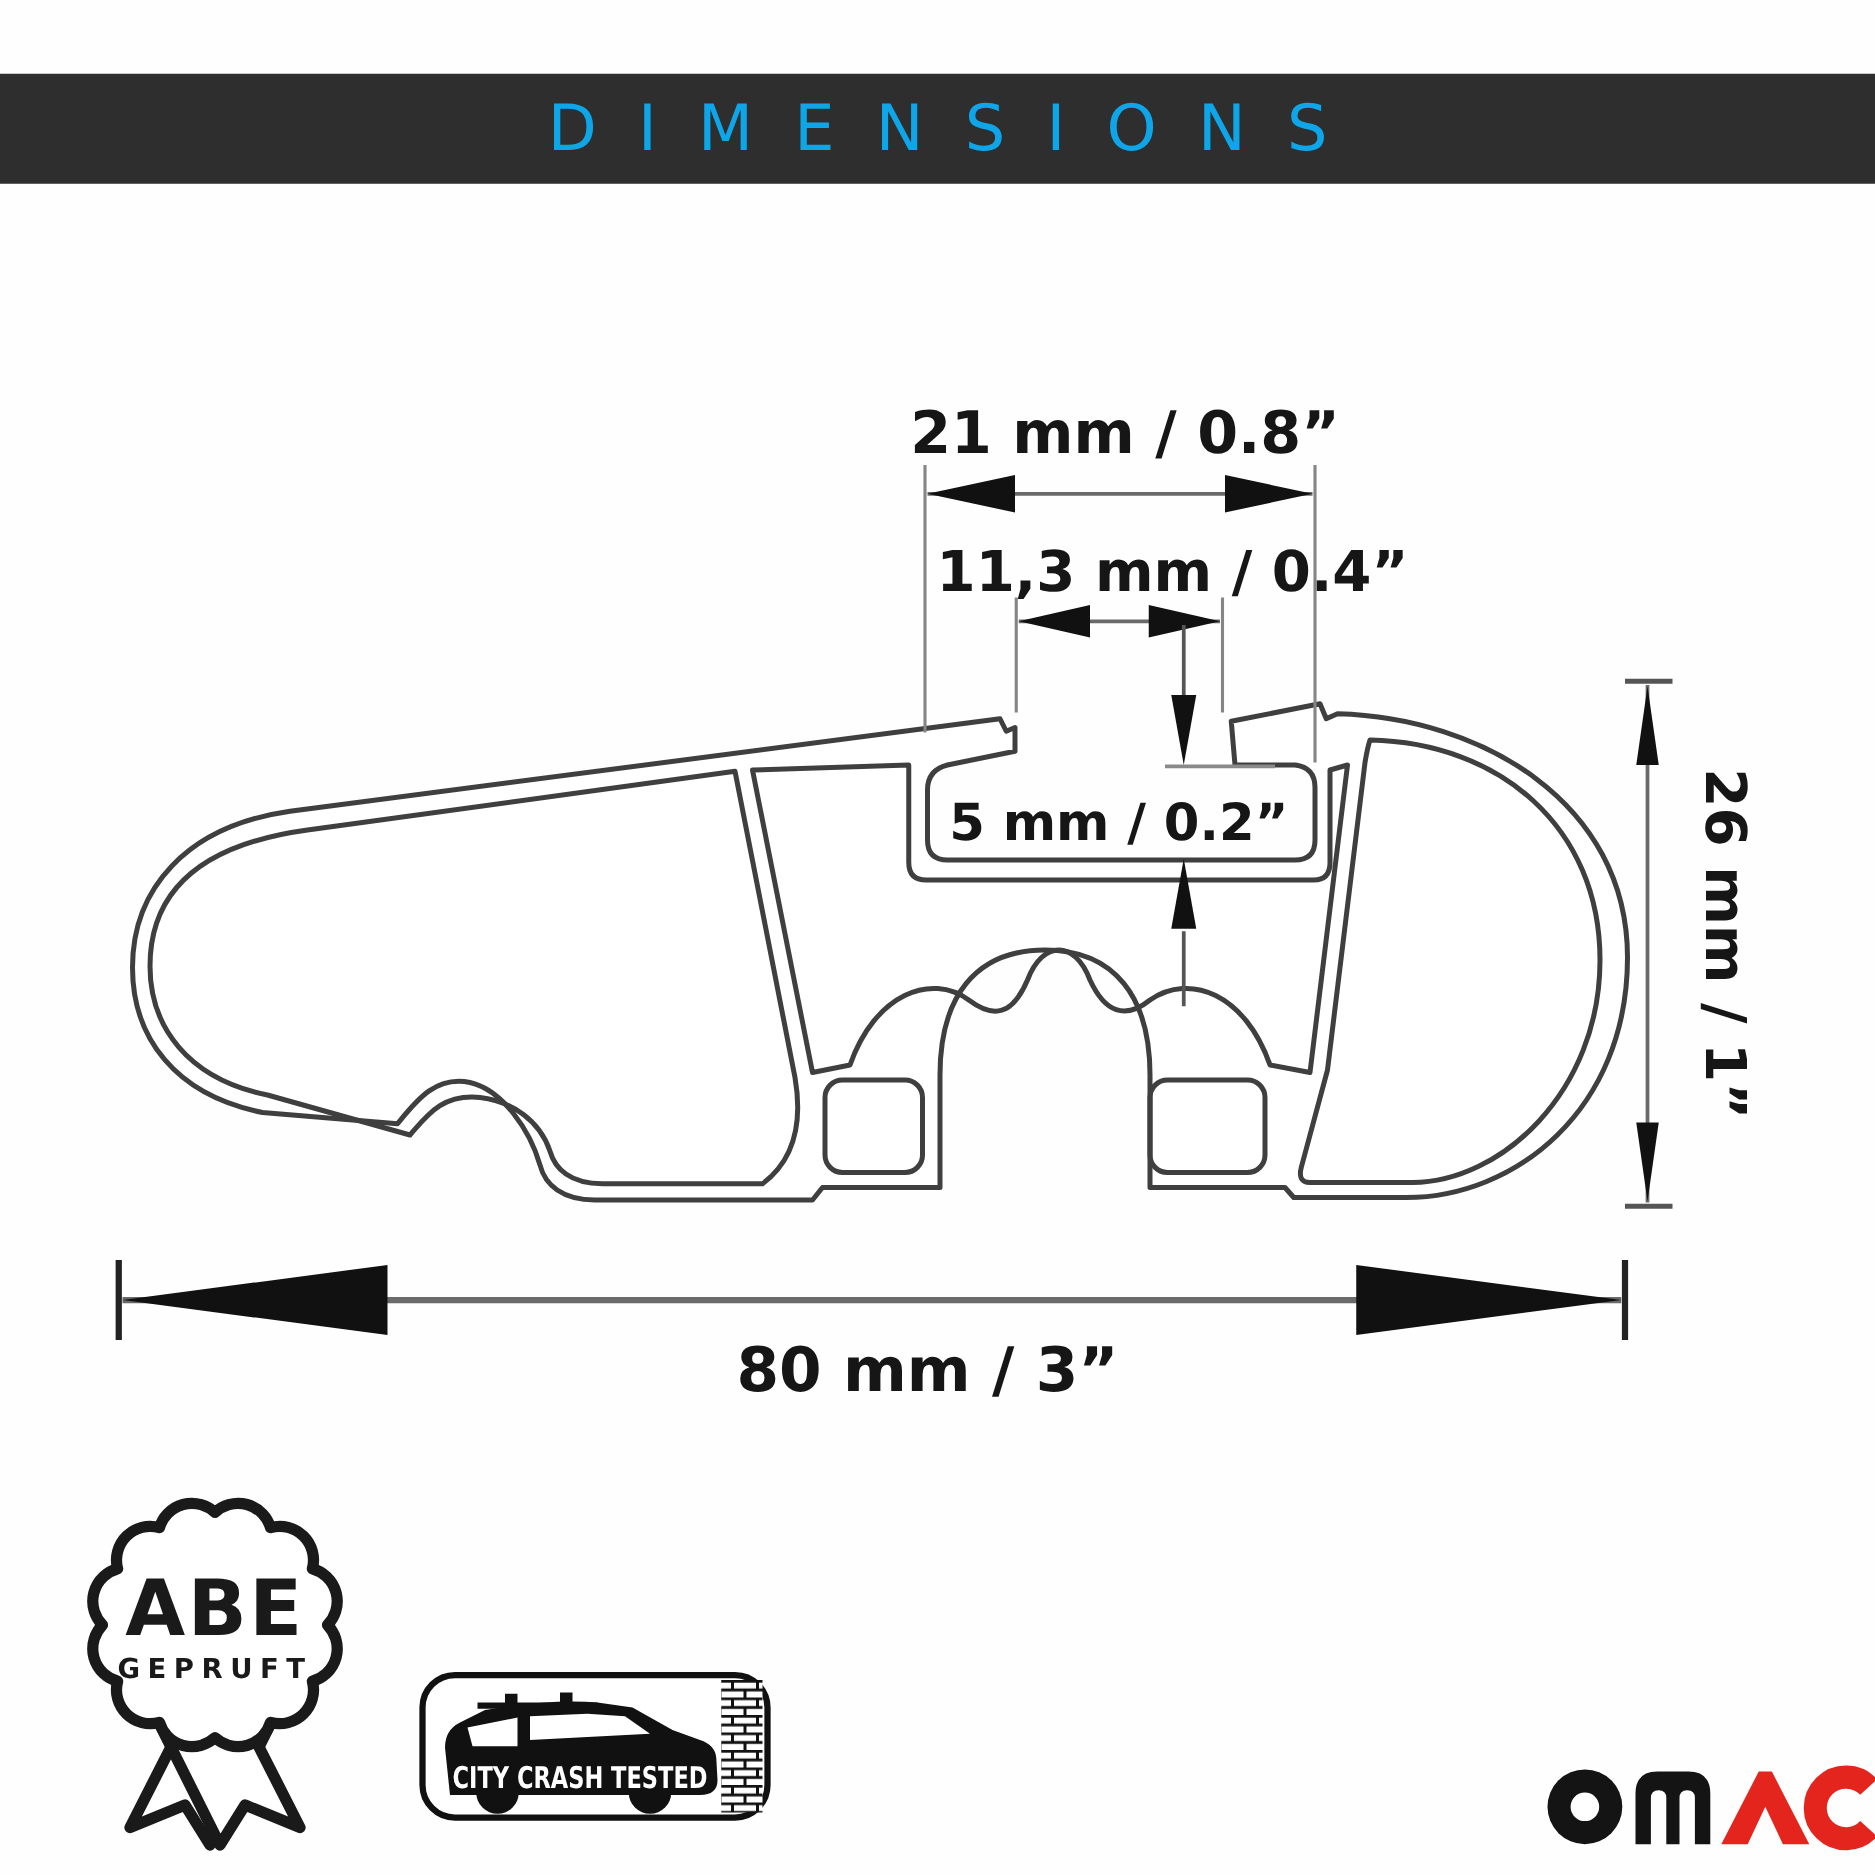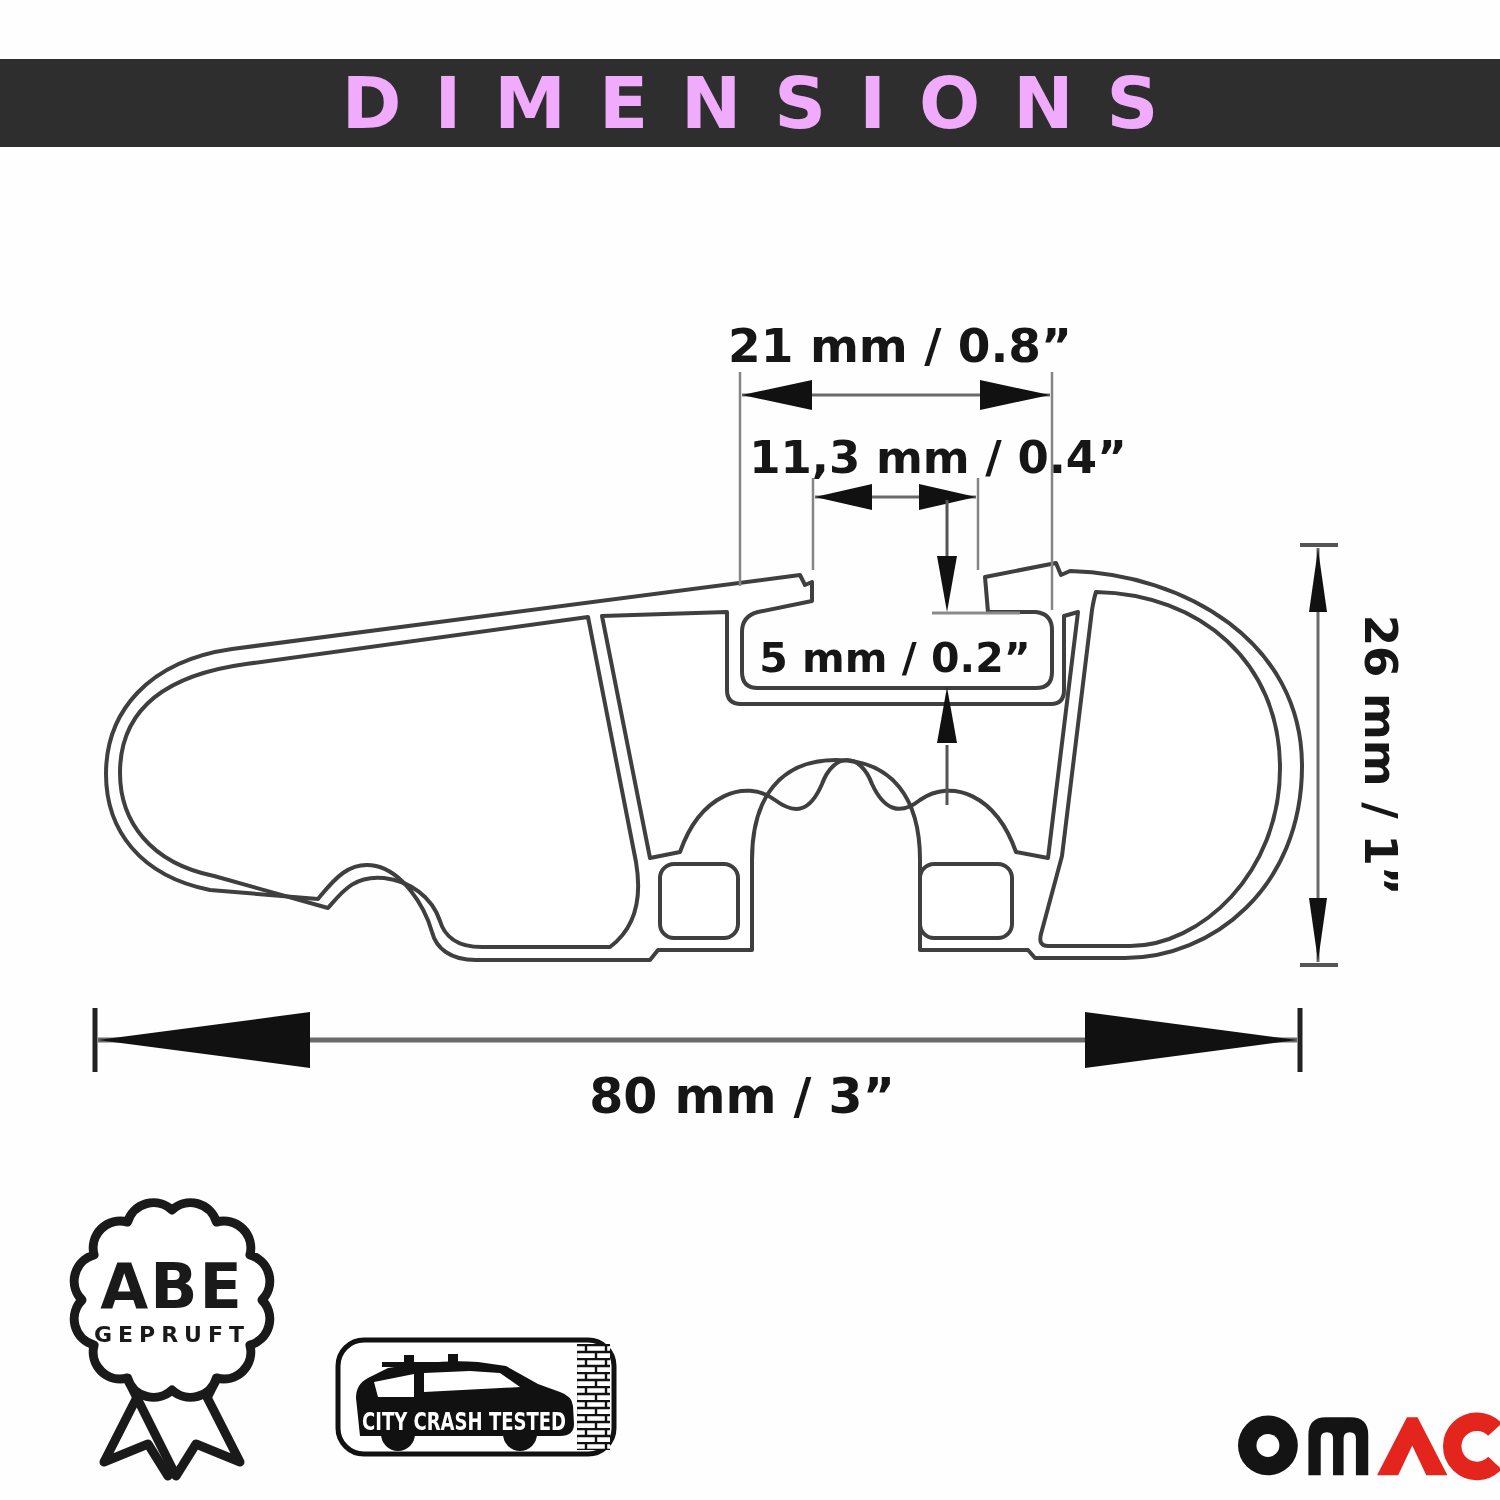--- a/index.html
+++ b/index.html
@@ -9,23 +9,23 @@
     background:#fefefe;
     font-family:"DejaVu Sans","Liberation Sans",sans-serif;
     overflow:hidden;
   }
   .header-bar{
     position:absolute;left:0;top:59px;width:1500px;height:88px;
     background:#2e2e2e;
     display:flex;align-items:center;justify-content:center;
   }
   .header-title{
-    color:#f0abfc;
-    font-size:72px;
-    font-weight:700;
+    color:#0ea5e9;
+    font-size:51px;
+    font-weight:400;
     letter-spacing:33px;
     text-indent:33px;
     white-space:nowrap;
   }
   svg{position:absolute;left:0;top:0;}
   .dim-text{
     font-family:"DejaVu Sans","Liberation Sans",sans-serif;
     font-weight:bold;
     fill:#161616;
   }

